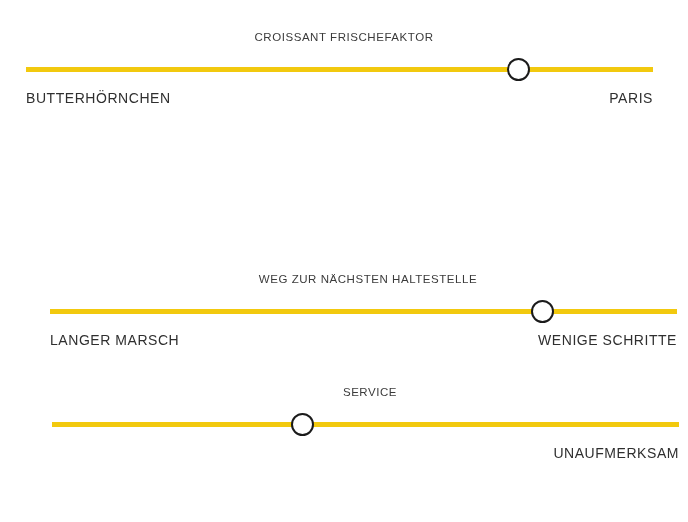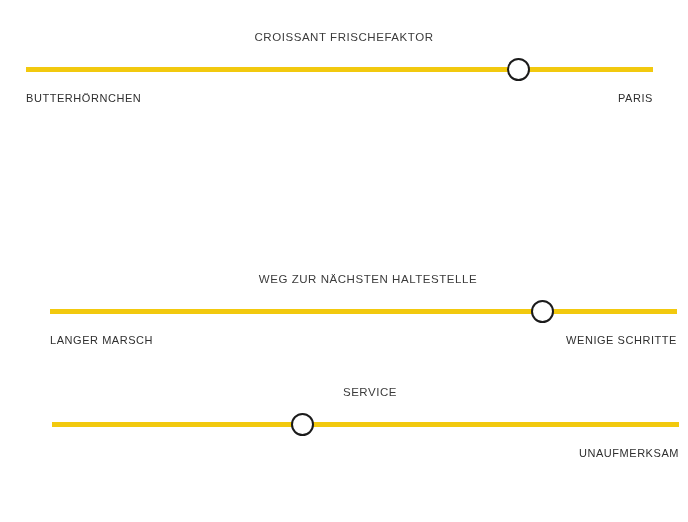--- a/index.html
+++ b/index.html
@@ -80,21 +80,21 @@
     position: absolute;
     top: 70px;
     left: 26px;
     width: 627px;
     height: 16px;
   }
 
   .endpoint {
     position: absolute;
     top: 0;
-    font-size: 11px;
+    font-size: 14px;
     letter-spacing: 0.55px;
     color: #2f2f2f;
     text-transform: uppercase;
     white-space: nowrap;
     line-height: 16px;
   }
   .endpoint.left  { left: 0;  text-align: left; }
   .endpoint.right { right: 0; text-align: center; }
 </style>
 </head>

